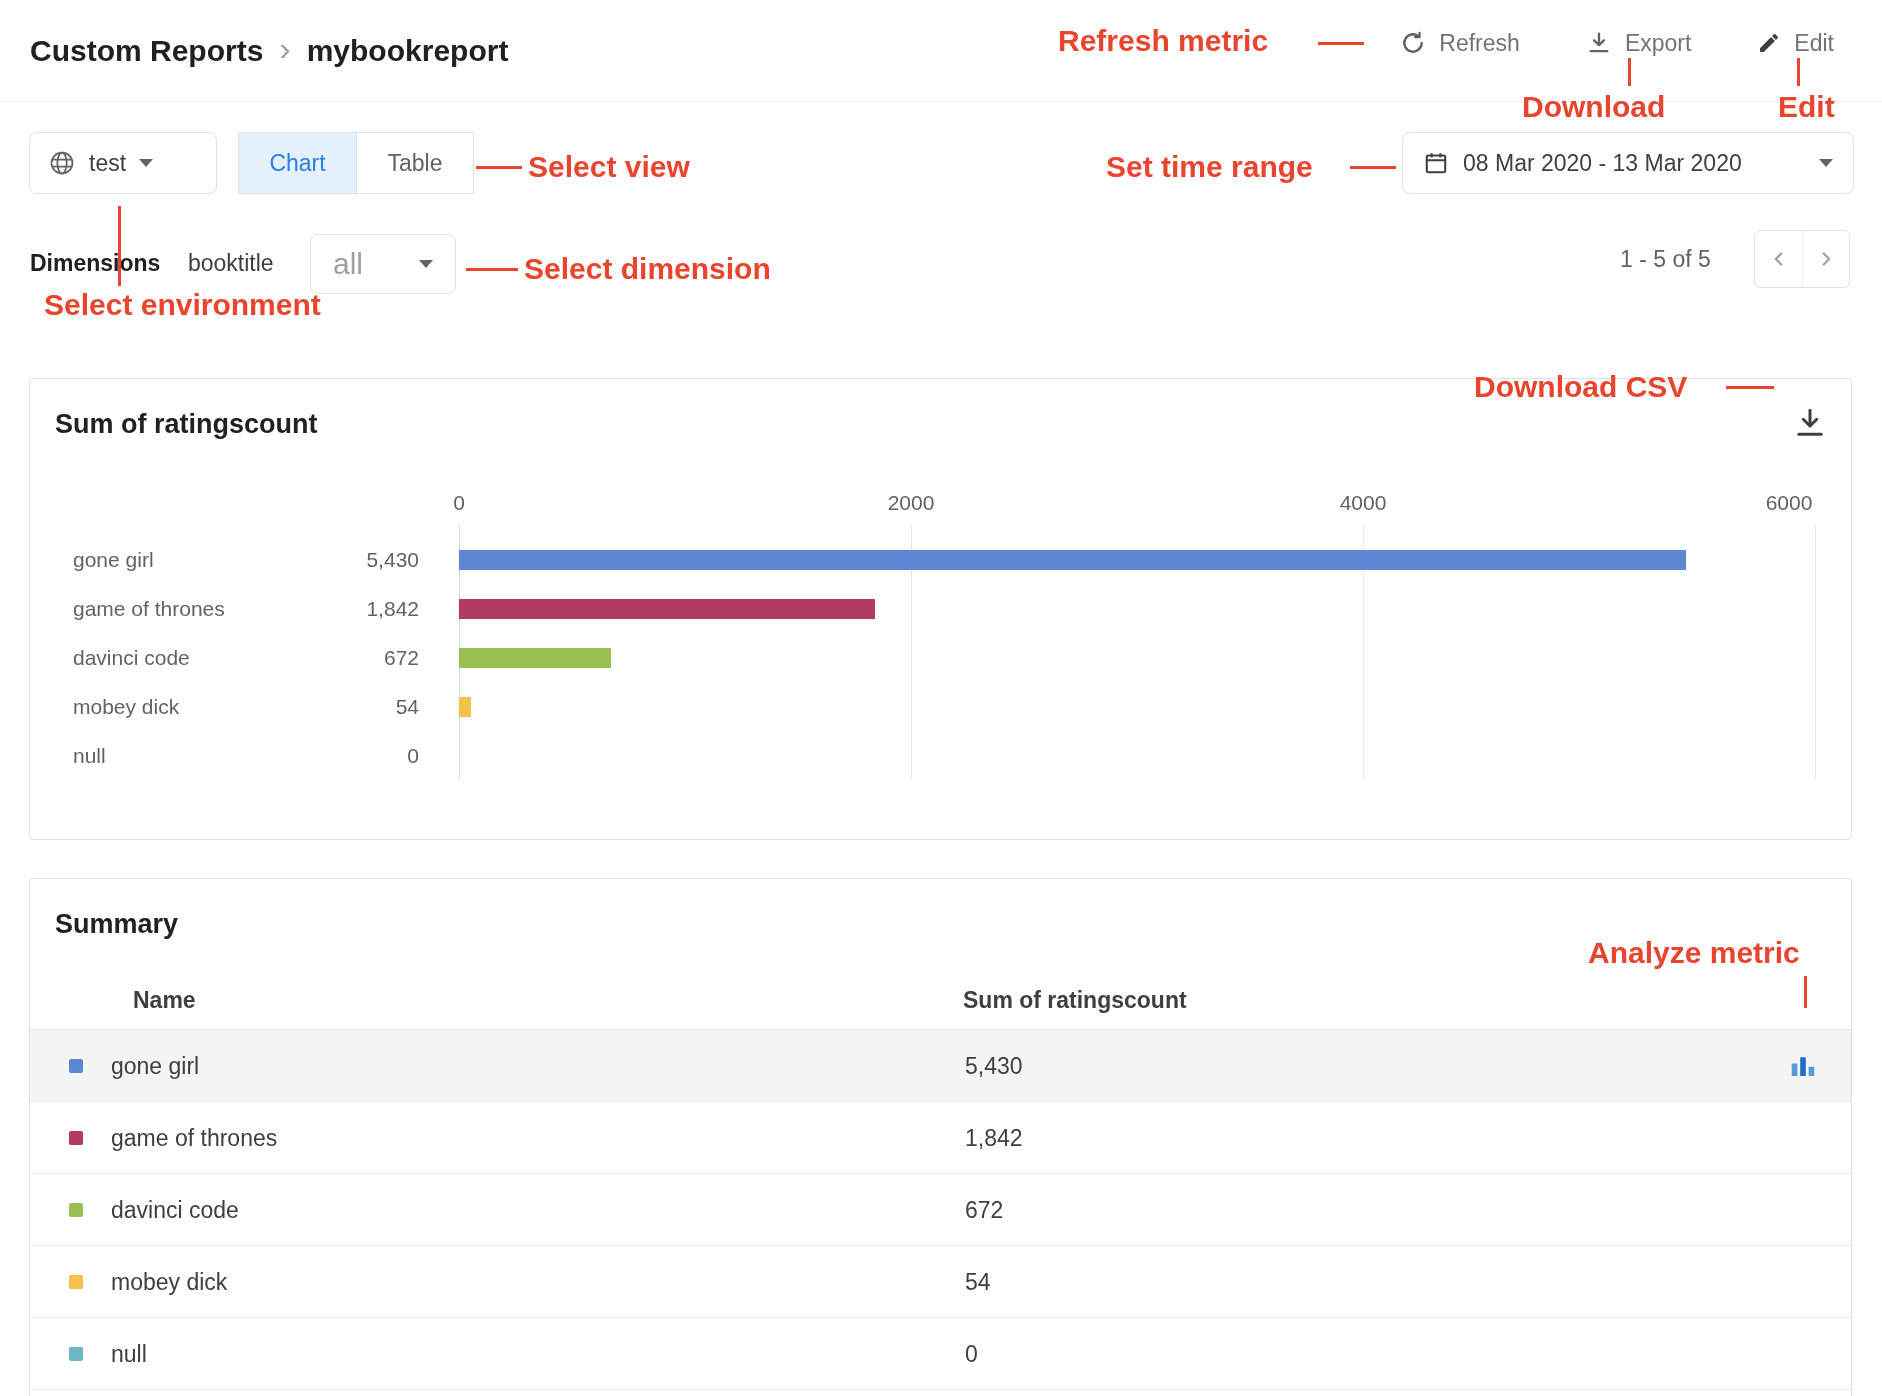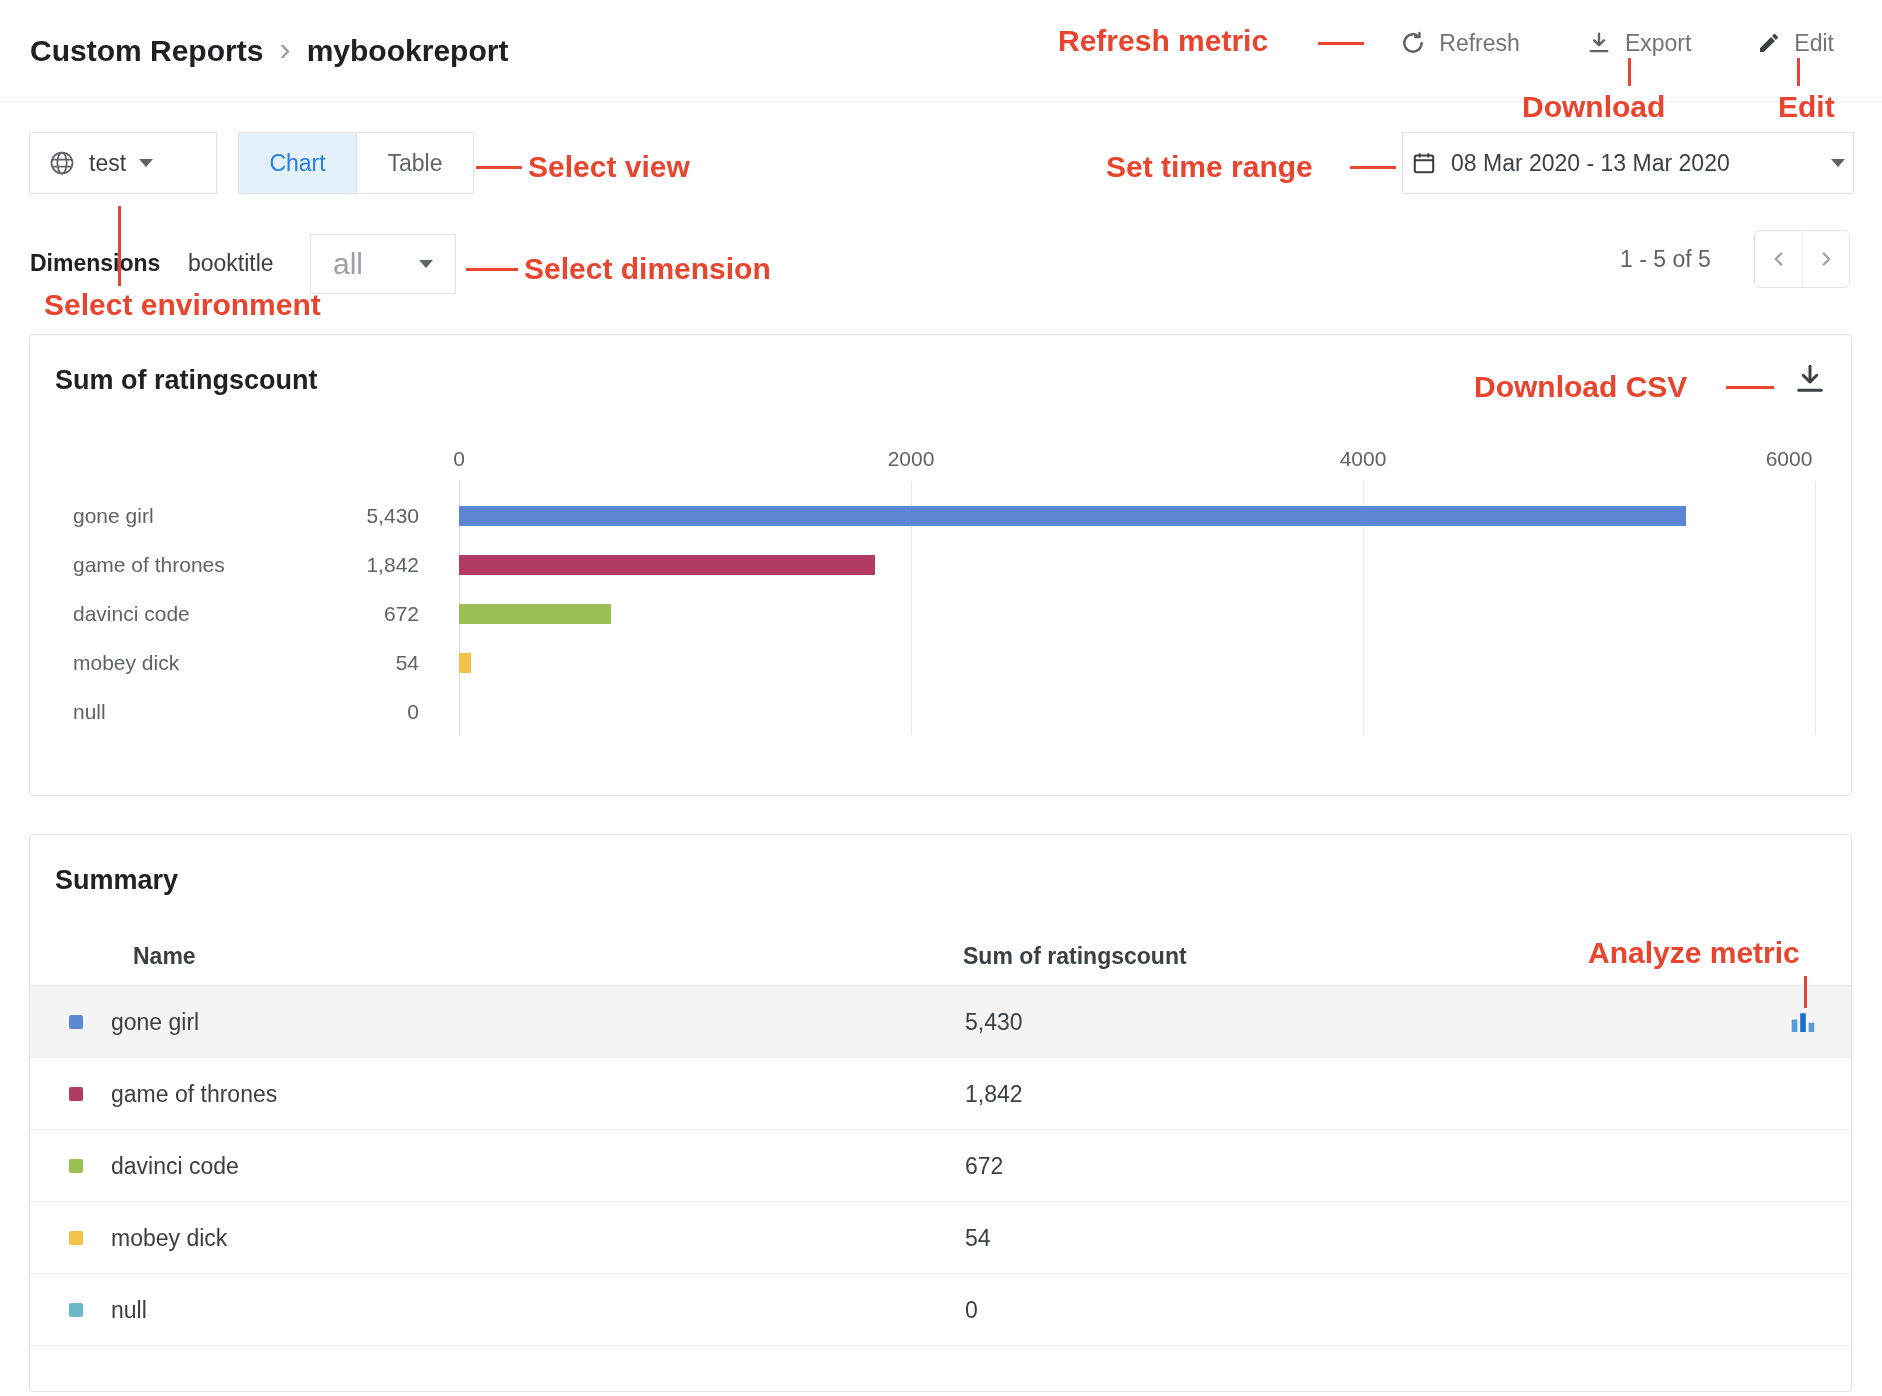--- a/index.html
+++ b/index.html
@@ -14,45 +14,45 @@
   .bc-sep { font-size:34px; color:#9aa0a6; font-weight:400; line-height:1; margin-top:-6px; }
   .bc-current { font-size:30px; font-weight:700; color:#202124; }
   .header-actions { position:absolute; right:48px; top:0; height:86px; display:flex; align-items:center; gap:66px; }
   .action { display:flex; align-items:center; gap:13px; color:#737373; font-size:23px; cursor:pointer; }
 
   
   .ann { position:absolute; font-size:30px; font-weight:700; color:#e8442e; white-space:nowrap; z-index:30; }
   .ann-line { position:absolute; background:#e8442e; z-index:30; }
 
   
-  .box { border:1px solid #dfe1e5; border-radius:0; background:#fff; display:flex; align-items:center; }
+  .box { border:1px solid #dfe1e5; border-radius:8px; background:#fff; display:flex; align-items:center; }
   #env-box { position:absolute; left:29px; top:132px; width:188px; height:62px; padding:0 18px; gap:13px; cursor:pointer; }
   #env-box .label { font-size:23px; color:#3c4043; }
   .caret { width:0; height:0; border-left:7px solid transparent; border-right:7px solid transparent; border-top:8px solid #5f6368; }
   #segmented { position:absolute; left:238px; top:132px; height:62px; display:flex; border:1px solid #dfe1e5; border-radius:0; overflow:hidden; }
   .seg { width:117px; height:100%; display:flex; align-items:center; justify-content:center; font-size:23px; cursor:pointer; }
   .seg-active { background:#e4f1fc; color:#2a7de1; }
   .seg-inactive { background:#fff; color:#5f6368; border-left:1px solid #dfe1e5; }
-  #date-box { position:absolute; left:1402px; top:132px; width:452px; height:62px; padding:0 8px; gap:14px; cursor:pointer; }
+  #date-box { position:absolute; left:1402px; top:132px; width:452px; height:62px; padding:0 20px; gap:14px; cursor:pointer; }
   #date-box .label { font-size:23px; color:#3c4043; }
   #date-box .caret { margin-left:auto; }
 
   
   #dim-label { position:absolute; left:30px; top:250px; font-size:23px; font-weight:700; color:#202124; }
   #dim-name  { position:absolute; left:188px; top:250px; font-size:23px; color:#3c4043; }
   #all-box   { position:absolute; left:310px; top:234px; width:146px; height:60px; padding:0 22px; cursor:pointer; }
   #all-box .label { font-size:30px; color:#9aa0a6; }
   #all-box .caret { margin-left:auto; }
   #pagination-label { position:absolute; left:1620px; top:246px; font-size:23px; color:#5f6368; }
   #pager { position:absolute; left:1754px; top:230px; width:96px; height:58px; border:1px solid #dfe1e5; border-radius:6px; display:flex; background:#fff; }
   .pager-btn { width:50%; display:flex; align-items:center; justify-content:center; cursor:pointer; }
   .pager-btn + .pager-btn { border-left:1px solid #eceff1; }
 
   
-  .card { position:absolute; left:29px; width:1823px; background:#fff; border:1px solid #e0e0e0; border-radius:4px; }
+  .card { position:absolute; left:29px; width:1823px; background:#fff; border:1px solid #e0e0e0; border-radius:4px;margin-top:44px; }
   #chart-card { top:334px; height:462px; }
   #summary-card { top:834px; height:558px; }
   .card-title { position:absolute; left:25px; top:30px; font-size:27px; font-weight:700; color:#202124; }
 
   
   #csv-icon { position:absolute; left:1762px; top:26px; cursor:pointer; }
   #chart-xaxis { position:absolute; left:429px; top:112px; width:1356px; height:26px; }
   .tick-label { position:absolute; top:0; transform:translateX(-50%); font-size:21px; color:#5f6368; }
   #chart-grid { position:absolute; left:429px; top:146px; width:1356px; height:254px; }
   .gridline { position:absolute; top:0; width:1px; height:100%; background:#e4e7eb; }

